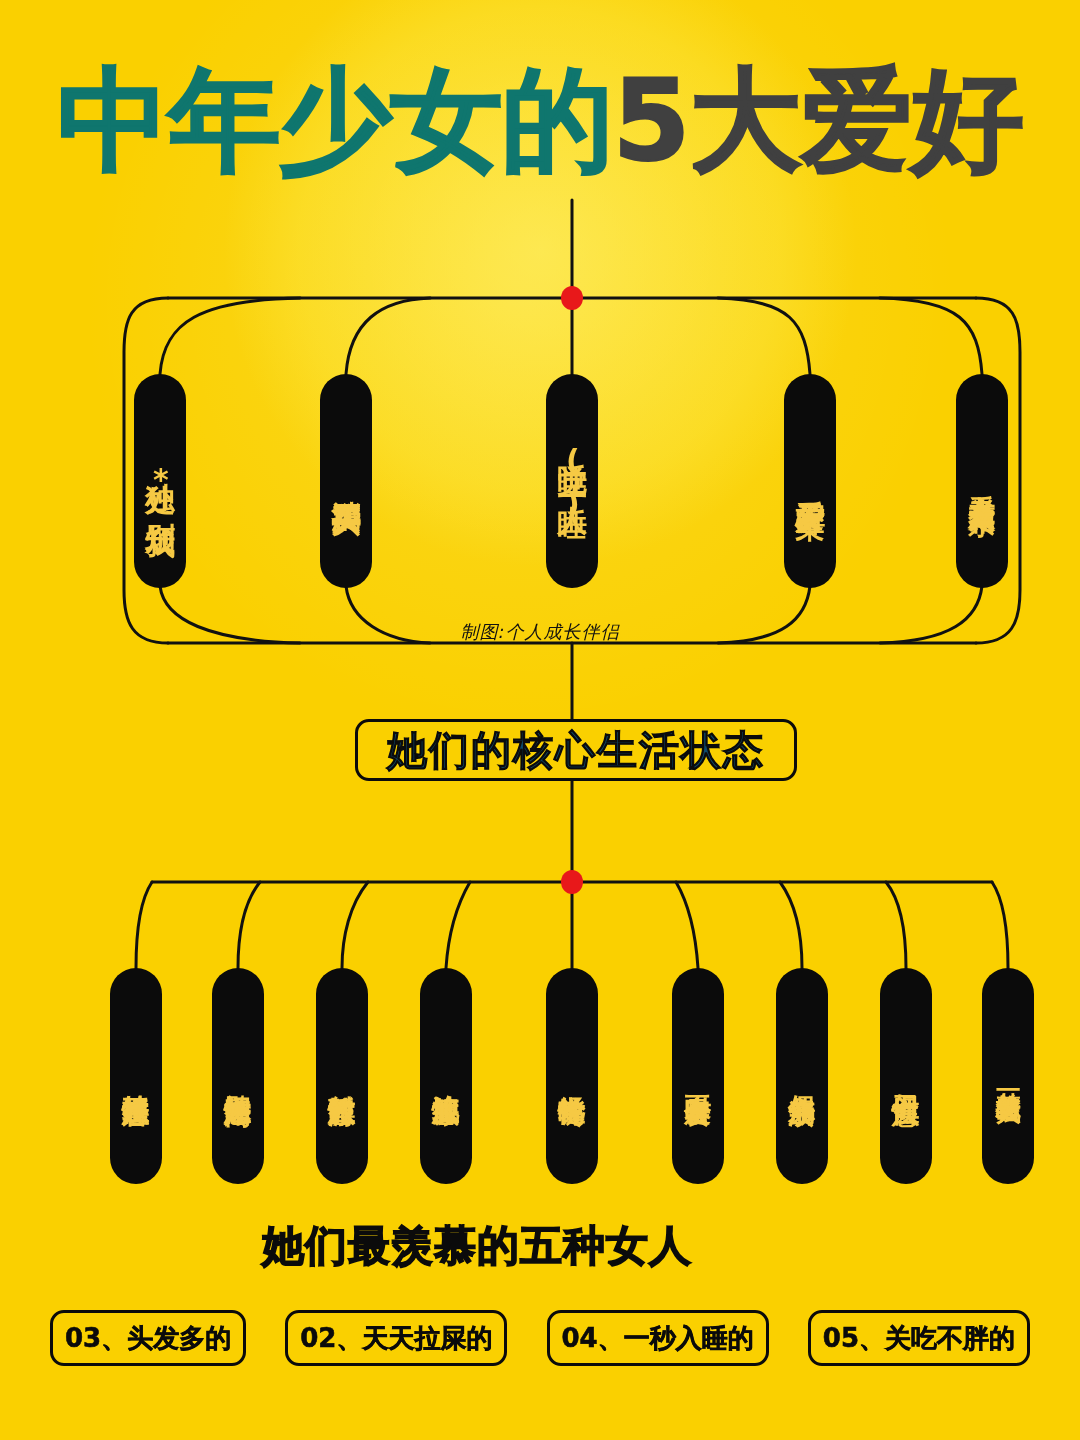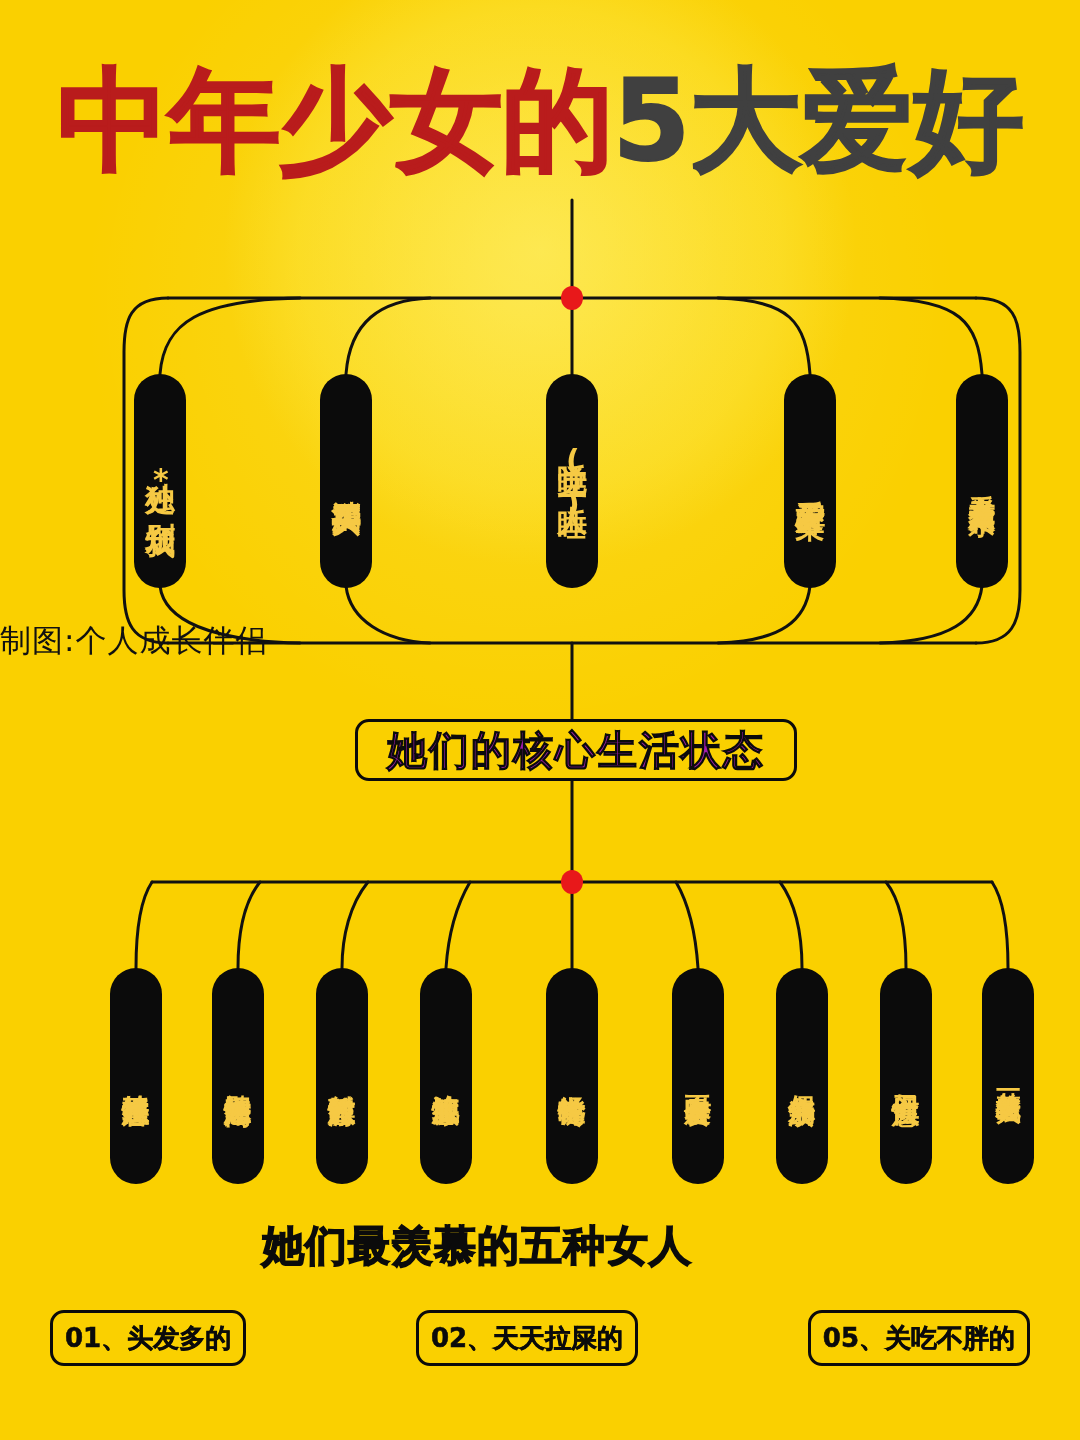--- a/index.html
+++ b/index.html
@@ -32,21 +32,21 @@
   }
   .title-txt {
     font-size:112px;
     font-weight:bold;
     letter-spacing:-1px;
     line-height:1.05;
     font-family:"DejaVu Sans","Liberation Sans",sans-serif;
     display:inline;
     -webkit-text-stroke:2px currentColor;
   }
-  .t-black { color:#b91c1c;margin-top:40px; }
+  .t-black { color:#0f766e;margin-top:40px; }
   .t-red { color:#404040; }
 
   
   .pill {
     position:absolute;
     background:#0B0B0B;
     border-radius:999px;
     z-index:3;
     display:flex;
     align-items:center;
@@ -64,40 +64,42 @@
     text-align:center;
   }
 
   .row1 .vtext { font-size:30px; }
   .row2 .vtext { font-size:27px; letter-spacing:1px; }
 
   
   #credit {
     position:absolute;
     left:0; width:1080px; top:620px;
-    font-size:31px;
+    text-align:center;
+    font-size:18px;
     color:#111;
     font-weight:500;
     font-family:"DejaVu Sans","Liberation Sans",sans-serif;
     z-index:4;
     letter-spacing:1px;
+    font-style:italic;
   }
 
   
   #core-box {
     position:absolute;
     left:355px; top:719px; width:442px; height:62px;
     border:3px solid #0B0B0B;
     border-radius:14px;
     background:transparent;
     display:flex; align-items:center; justify-content:center;
     z-index:4;
   }
   #core-box .lbl {
-    font-size:40px; font-weight:bold; color:#a21caf;
+    font-size:40px; font-weight:bold; color:#0c4a6e;
     letter-spacing:2px;
     font-family:"DejaVu Sans","Liberation Sans",sans-serif;
     -webkit-text-stroke:1px #0B0B0B;
     white-space:nowrap;
   }
 
   
   #bottom-heading {
     position:absolute; left:0; top:1218px; width:954px;
     text-align:center;
@@ -228,21 +230,24 @@
   <span class="vtext">但习惯性自愈</span>
 </div>
 <div class="pill row2" style="left:982px; top:968px; width:52px; height:216px;">
   <span class="vtext" style="font-size:25px;">总梦着挣一笔大钱</span>
 </div>
 
 <div id="bottom-heading">她们最羡慕的五种女人</div>
 
 <div id="chips">
   <div class="chip">
-    <span>01、头发多的</span>
+    <span>03、头发多的</span>
   </div>
   <div class="chip">
     <span>02、天天拉屎的</span>
   </div>
   <div class="chip">
+    <span>04、一秒入睡的</span>
+  </div>
+  <div class="chip">
     <span>05、关吃不胖的</span>
   </div>
 </div>
 
 </body></html>

